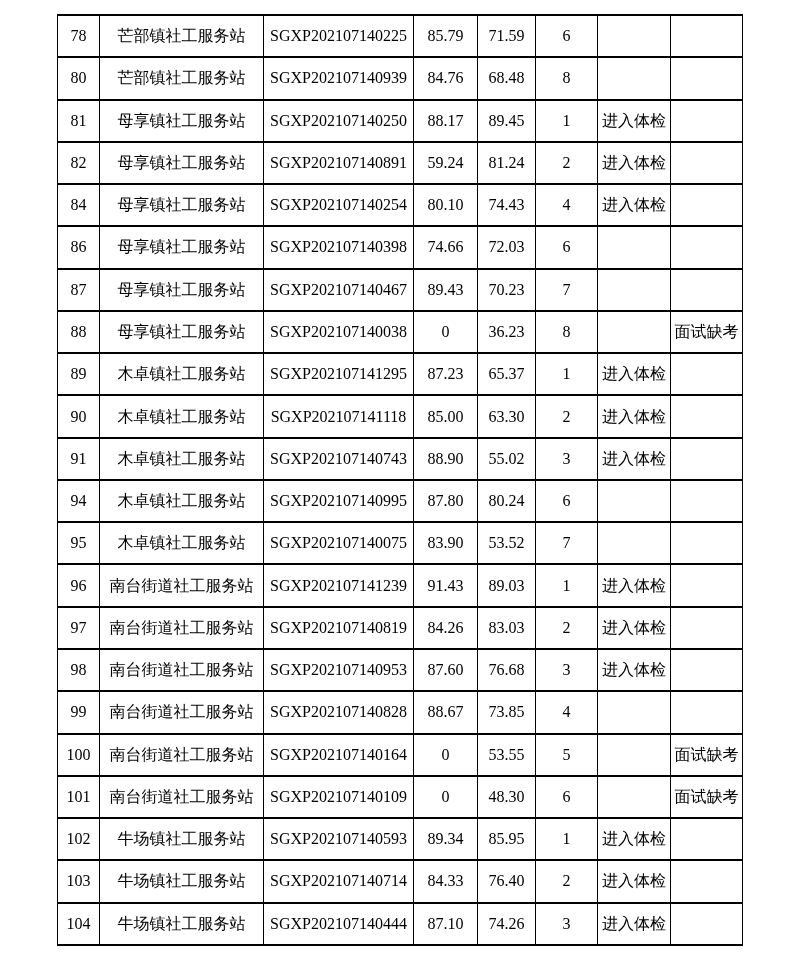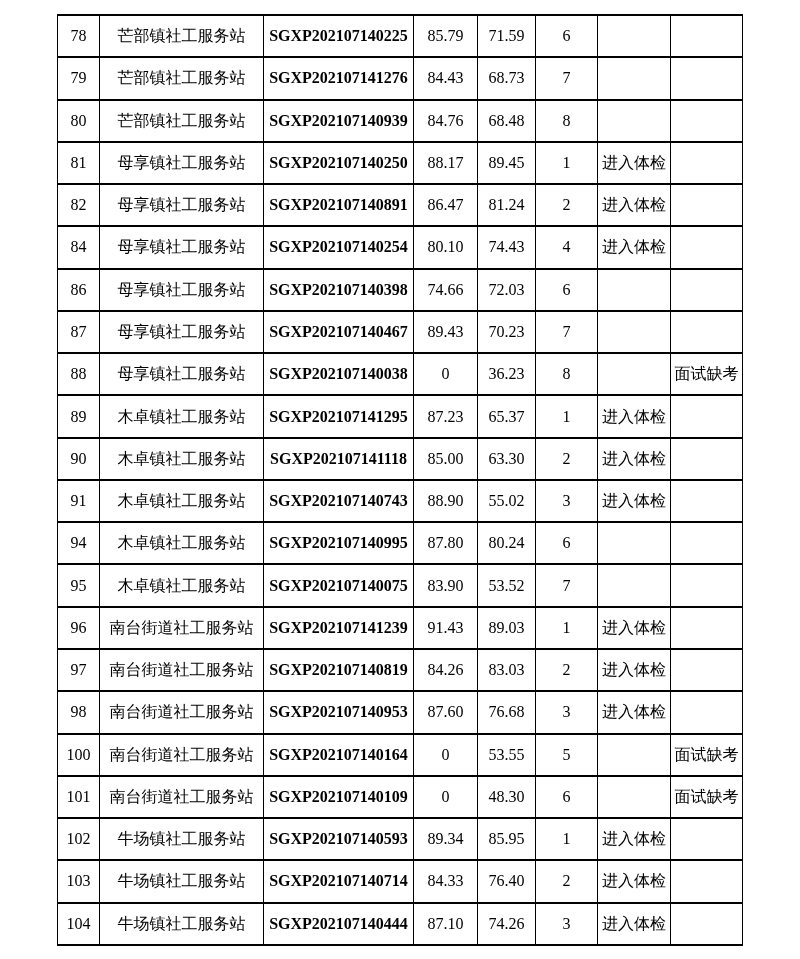--- a/index.html
+++ b/index.html
@@ -38,21 +38,20 @@
     padding: 0 2px;
     font-size: 16px;
     line-height: 1;
     white-space: nowrap;
     overflow: hidden;
     color: #000000;
   }
   td.col-code {
     font-size: 16px;
     letter-spacing: 0px;
-    font-weight: bold;
   }
   td.col-station, td.col-result, td.col-remark {
     font-size: 15px;
   }
 </style>
 </head>
 <body>
 
 <div class="page">
   <table class="results-table">
@@ -71,30 +70,20 @@
     <td class="col-no">78</td>
     <td class="col-station">芒部镇社工服务站</td>
     <td class="col-code">SGXP202107140225</td>
     <td class="col-score1">85.79</td>
     <td class="col-score2">71.59</td>
     <td class="col-rank">6</td>
     <td class="col-result"></td>
     <td class="col-remark"></td>
   </tr>
 
-  <tr>
-    <td class="col-no">79</td>
-    <td class="col-station">芒部镇社工服务站</td>
-    <td class="col-code">SGXP202107141276</td>
-    <td class="col-score1">84.43</td>
-    <td class="col-score2">68.73</td>
-    <td class="col-rank">7</td>
-    <td class="col-result"></td>
-    <td class="col-remark"></td>
-  </tr>
 
   <tr>
     <td class="col-no">80</td>
     <td class="col-station">芒部镇社工服务站</td>
     <td class="col-code">SGXP202107140939</td>
     <td class="col-score1">84.76</td>
     <td class="col-score2">68.48</td>
     <td class="col-rank">8</td>
     <td class="col-result"></td>
     <td class="col-remark"></td>
@@ -108,21 +97,21 @@
     <td class="col-score2">89.45</td>
     <td class="col-rank">1</td>
     <td class="col-result">进入体检</td>
     <td class="col-remark"></td>
   </tr>
 
   <tr>
     <td class="col-no">82</td>
     <td class="col-station">母享镇社工服务站</td>
     <td class="col-code">SGXP202107140891</td>
-    <td class="col-score1">86.47</td>
+    <td class="col-score1">59.24</td>
     <td class="col-score2">81.24</td>
     <td class="col-rank">2</td>
     <td class="col-result">进入体检</td>
     <td class="col-remark"></td>
   </tr>
 
 
   <tr>
     <td class="col-no">84</td>
     <td class="col-station">母享镇社工服务站</td>
@@ -251,20 +240,30 @@
     <td class="col-no">98</td>
     <td class="col-station">南台街道社工服务站</td>
     <td class="col-code">SGXP202107140953</td>
     <td class="col-score1">87.60</td>
     <td class="col-score2">76.68</td>
     <td class="col-rank">3</td>
     <td class="col-result">进入体检</td>
     <td class="col-remark"></td>
   </tr>
 
+  <tr>
+    <td class="col-no">99</td>
+    <td class="col-station">南台街道社工服务站</td>
+    <td class="col-code">SGXP202107140828</td>
+    <td class="col-score1">88.67</td>
+    <td class="col-score2">73.85</td>
+    <td class="col-rank">4</td>
+    <td class="col-result"></td>
+    <td class="col-remark"></td>
+  </tr>
 
   <tr>
     <td class="col-no">100</td>
     <td class="col-station">南台街道社工服务站</td>
     <td class="col-code">SGXP202107140164</td>
     <td class="col-score1">0</td>
     <td class="col-score2">53.55</td>
     <td class="col-rank">5</td>
     <td class="col-result"></td>
     <td class="col-remark">面试缺考</td>

